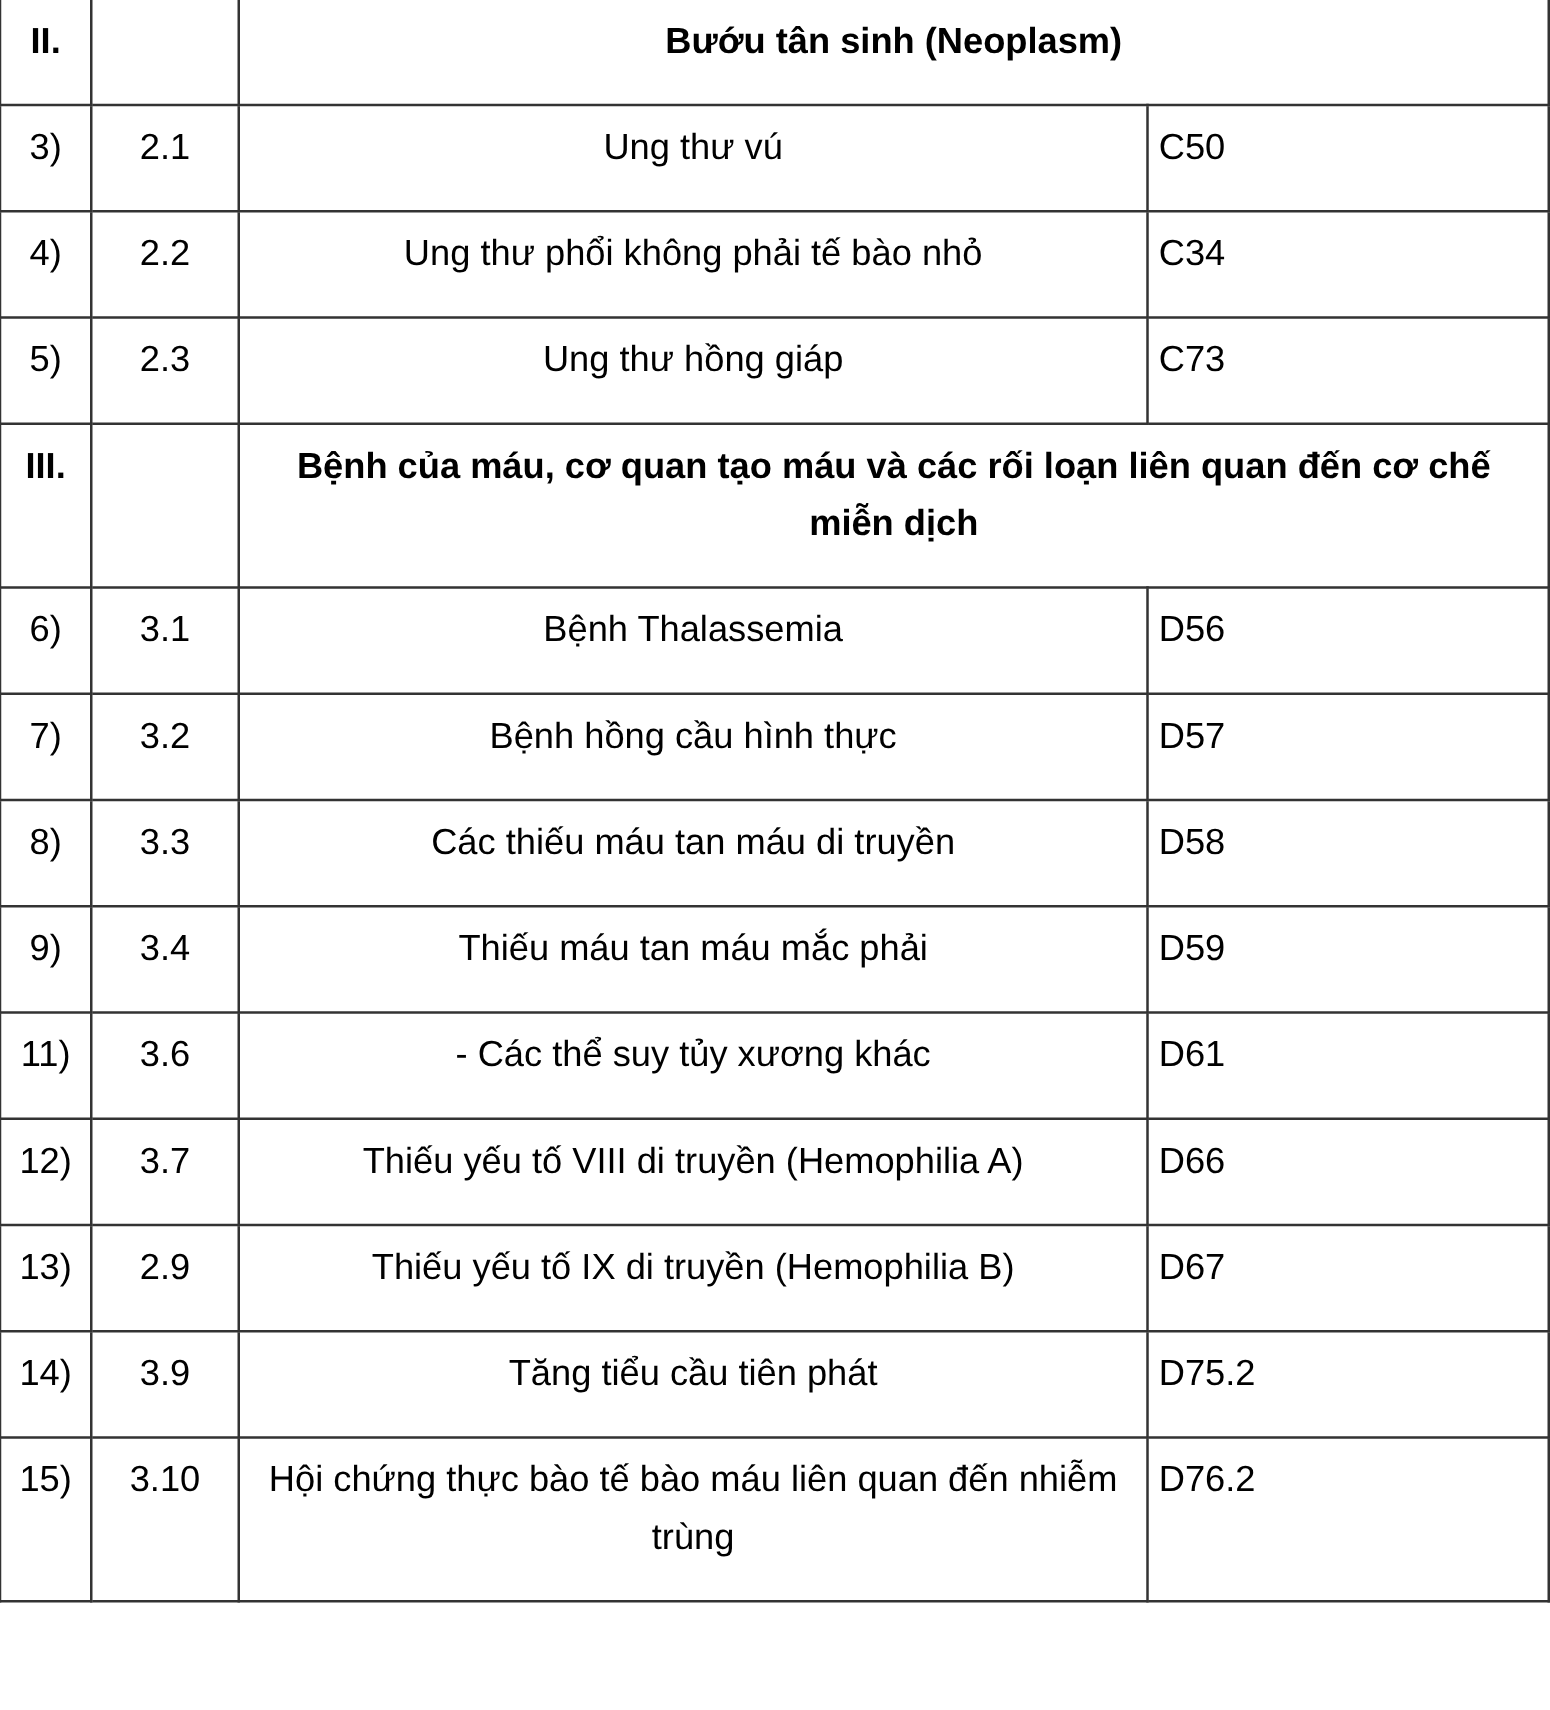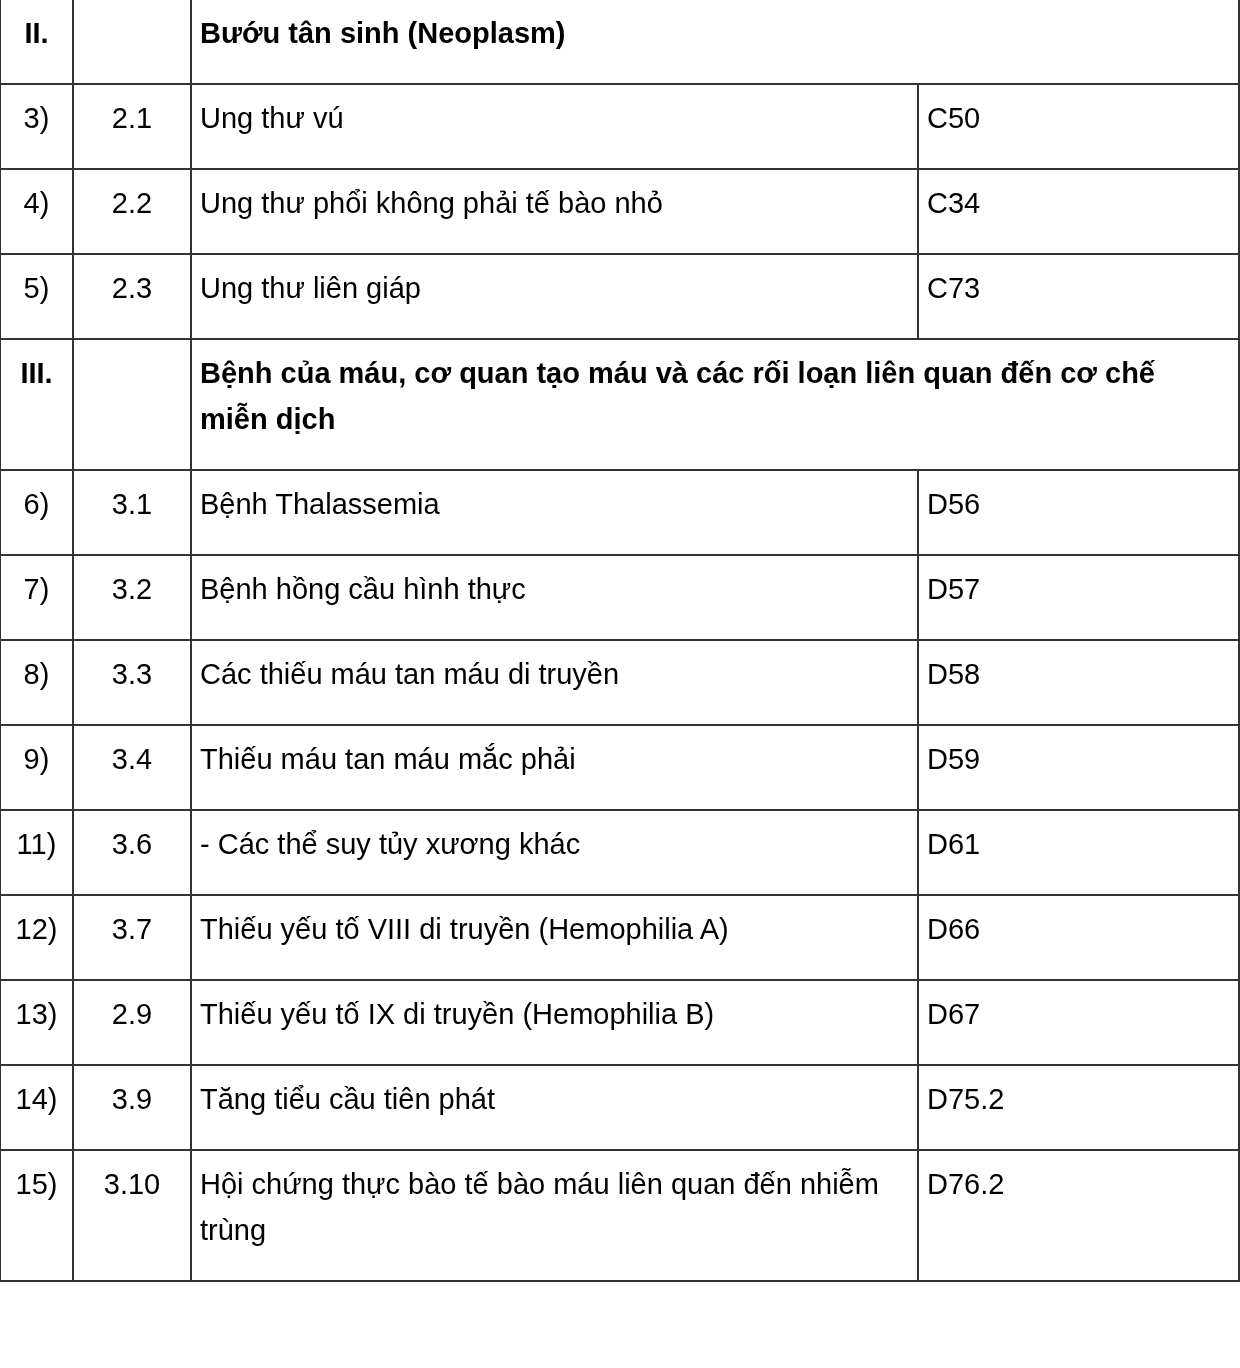--- a/index.html
+++ b/index.html
@@ -24,21 +24,21 @@
   }
   table.disease-table td {
     border: 2px solid #333333;
     vertical-align: top;
     padding: 10px 8px 27px 8px;
     background: #ffffff;
     overflow: hidden;
   }
   td.c-no   { text-align: center; }
   td.c-sub  { text-align: center; }
-  td.c-name { text-align: left; padding-left: 15px; padding-right: 6px; }
+  td.c-name { text-align: center; padding-left: 15px; padding-right: 6px; }
   td.c-code { text-align: left; padding-left: 10px; }
   tr.row-item { height: 82px; }
   .bold { font-weight: bold; border-radius: 16px; }
 </style>
 </head>
 <body>
 
 <table class="disease-table">
   <colgroup>
     <col style="width:73px">
@@ -60,21 +60,21 @@
       </tr>
       <tr class="row-item">
         <td class="c-no">4)</td>
         <td class="c-sub">2.2</td>
         <td class="c-name">Ung thư phổi không phải tế bào nhỏ</td>
         <td class="c-code">C34</td>
       </tr>
       <tr class="row-item">
         <td class="c-no">5)</td>
         <td class="c-sub">2.3</td>
-        <td class="c-name">Ung thư liên giáp</td>
+        <td class="c-name">Ung thư hồng giáp</td>
         <td class="c-code">C73</td>
       </tr>
       <tr class="row-section">
         <td class="c-no bold">III.</td>
         <td class="c-sub"></td>
         <td class="c-name bold" colspan="2">Bệnh của máu, cơ quan tạo máu và các rối loạn liên quan đến cơ chế miễn dịch</td>
       </tr>
       <tr class="row-item">
         <td class="c-no">6)</td>
         <td class="c-sub">3.1</td>

